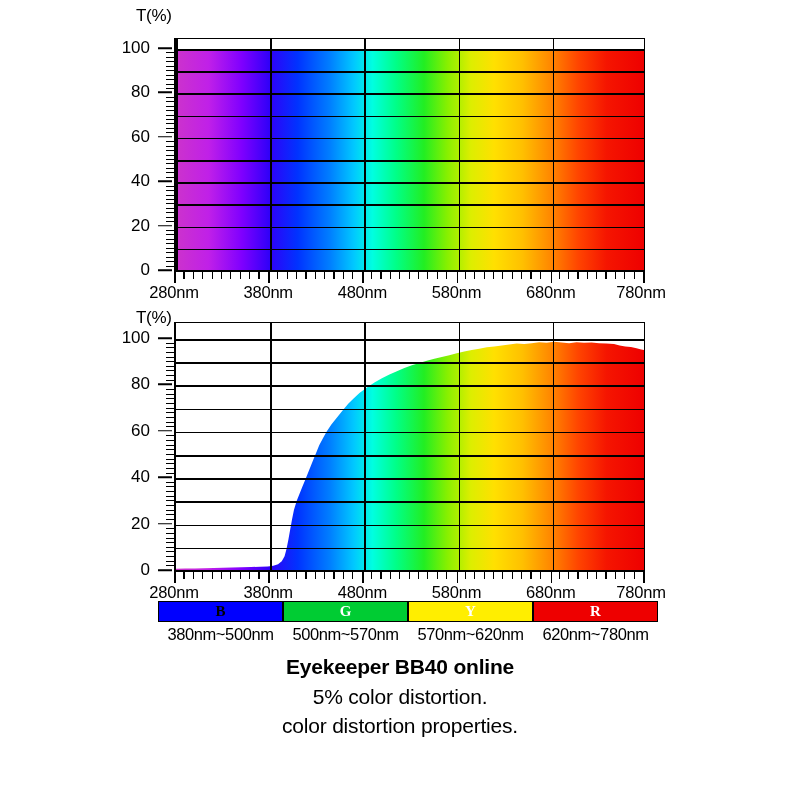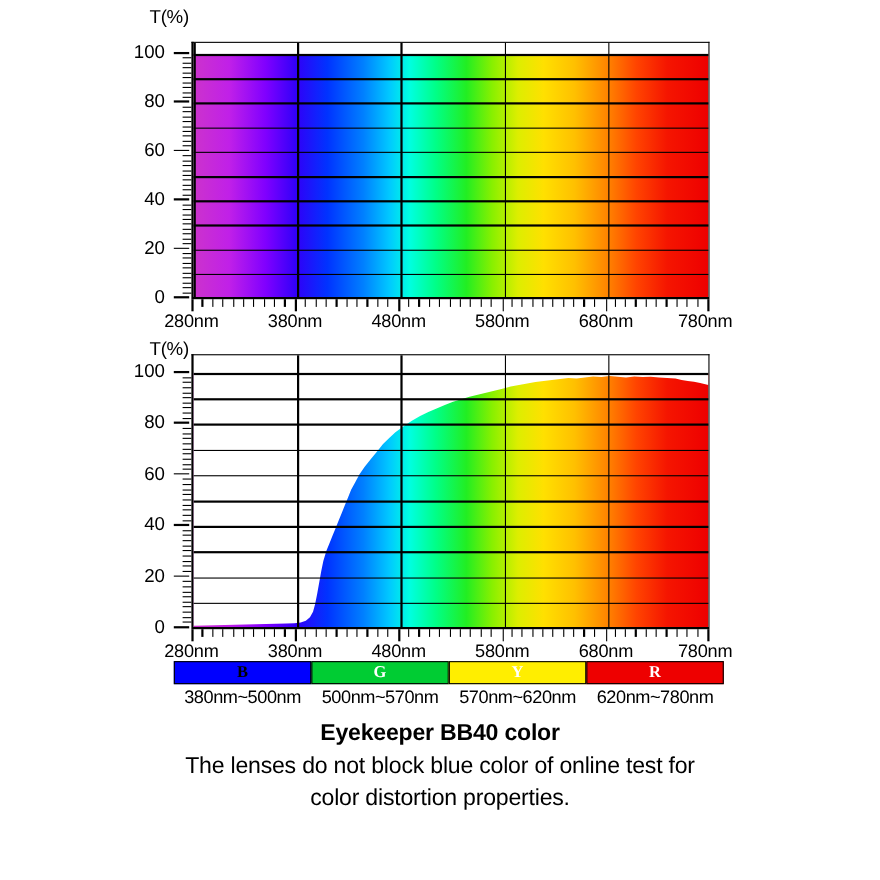--- a/index.html
+++ b/index.html
@@ -529,16 +529,16 @@
   </div>
   <div class="legend-item" style="left:533px; width:125px;">
     <div class="swatch" style="background: rgb(238, 0, 0); color: rgb(255, 255, 255);">
       <span>R</span>
     </div>
     <div class="range">620nm~780nm</div>
   </div>
 </div>
 
 <div id="caption">
-  <div class="title">Eyekeeper BB40 color</div>
-  <div class="line">The lenses do not block blue color of online test for</div>
+  <div class="title">Eyekeeper BB40 online</div>
+  <div class="line">5% color distortion.</div>
   <div class="line">color distortion properties.</div>
 </div>
 
 </body></html>

